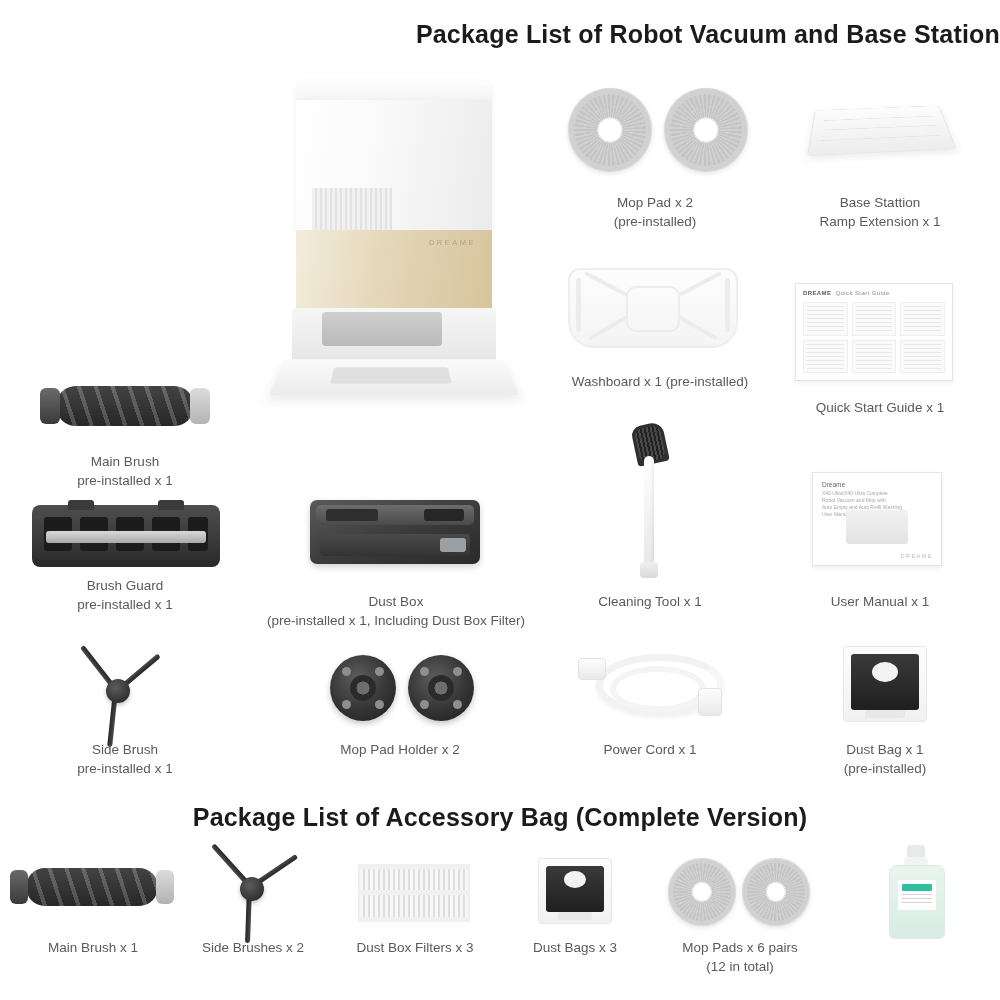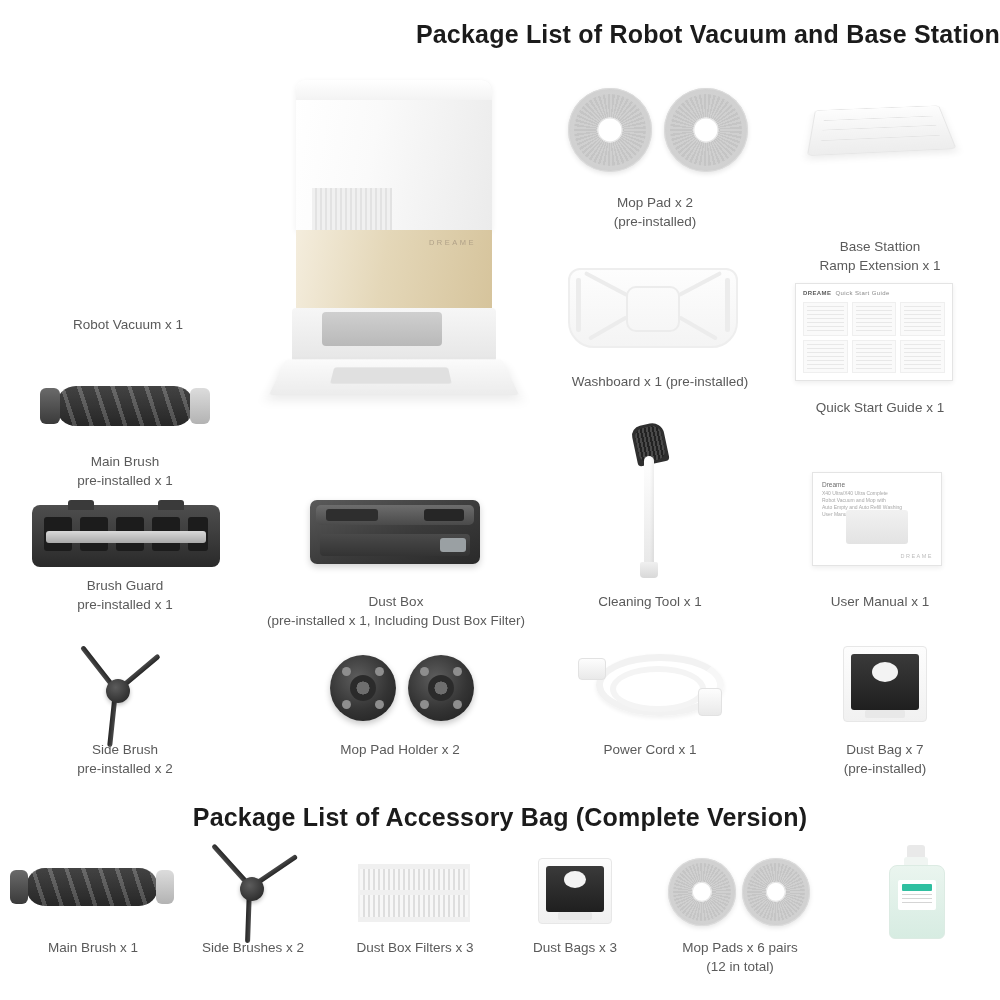--- a/index.html
+++ b/index.html
@@ -420,21 +420,20 @@
   }
 </style>
 </head>
 <body>
 
 <div class="page">
 
   <div class="title" id="title-main">Package List of Robot Vacuum and Base Station</div>
   <div class="title" id="title-accessory">Package List of Accessory Bag (Complete Version)</div>
 
-  <div class="caption" style="left:8px; top:315px; width:240px;">Robot Vacuum  x 1</div>
 
   <div class="item" style="left:278px; top:80px;">
     <div class="base-wrap">
       <div class="base-top"></div>
       <div class="base-top-lid"></div>
       <div class="base-vents"></div>
       <div class="base-mid">
         <div class="base-mid-label">DREAME</div>
       </div>
       <div class="base-lower"></div>
@@ -452,21 +451,21 @@
   <div class="caption" style="left:545px; top:193px; width:220px;">Mop Pad  x 2
 (pre-installed)</div>
 
   <div class="item" style="left:812px; top:92px;">
     <div class="ramp-ext">
       <div class="ramp-ext-line" style="top:18px;"></div>
       <div class="ramp-ext-line" style="top:34px;"></div>
       <div class="ramp-ext-line" style="top:50px;"></div>
     </div>
   </div>
-  <div class="caption" style="left:770px; top:193px; width:220px;margin-top:44px;">Base Stattion
+  <div class="caption" style="left:770px; top:193px; width:220px;">Base Stattion
 Ramp Extension x 1</div>
 
   <div class="item" style="left:568px; top:268px;">
     <div class="washboard">
       <div class="washboard-frame"></div>
       <div class="wb-rib" style="left:14px; top:14px; width:48px; height:4px; transform:rotate(28deg);"></div>
       <div class="wb-rib" style="right:14px; top:14px; width:48px; height:4px; transform:rotate(-28deg);"></div>
       <div class="wb-rib" style="left:18px; bottom:18px; width:44px; height:4px; transform:rotate(-30deg);"></div>
       <div class="wb-rib" style="right:18px; bottom:18px; width:44px; height:4px; transform:rotate(30deg);"></div>
       <div class="wb-rib" style="left:8px; top:10px; width:5px; height:54px;"></div>
@@ -569,21 +568,21 @@
 
   <div class="item" style="left:62px; top:645px;">
     <div class="sidebrush">
       <div class="sb-arm" style="transform:rotate(-128deg);"></div>
       <div class="sb-arm" style="transform:rotate(-40deg);"></div>
       <div class="sb-arm" style="transform:rotate(96deg);"></div>
       <div class="sb-hub"></div>
     </div>
   </div>
   <div class="caption" style="left:15px; top:740px; width:220px;">Side Brush
-pre-installed x 2</div>
+pre-installed x 1</div>
 
   <div class="item" style="left:330px; top:655px; width:146px; height:70px;">
     <div class="holder" style="left:0; top:0;">
       <div class="holder-dot" style="left:12px; top:12px;"></div>
       <div class="holder-dot" style="right:12px; top:12px;"></div>
       <div class="holder-dot" style="left:12px; bottom:12px;"></div>
       <div class="holder-dot" style="right:12px; bottom:12px;"></div>
     </div>
     <div class="holder" style="left:78px; top:0;">
       <div class="holder-dot" style="left:12px; top:12px;"></div>
@@ -605,21 +604,21 @@
   <div class="caption" style="left:545px; top:740px; width:210px;">Power Cord  x 1</div>
 
   <div class="item" style="left:843px; top:646px;">
     <div class="dustbag">
       <div class="dbag-body"></div>
       <div class="dbag-dark"></div>
       <div class="dbag-hole"></div>
       <div class="dbag-tab"></div>
     </div>
   </div>
-  <div class="caption" style="left:775px; top:740px; width:220px;">Dust Bag   x 7
+  <div class="caption" style="left:775px; top:740px; width:220px;">Dust Bag   x 1
 (pre-installed)</div>
 
   <div class="item" style="left:10px; top:860px;">
     <div class="mainbrush" style="width:164px; height:54px;">
       <div class="mb-core" style="left:16px; top:8px; width:132px; height:38px;"></div>
       <div class="mb-cap-l" style="top:10px; width:18px; height:34px;"></div>
       <div class="mb-cap-r" style="top:10px; width:18px; height:34px;"></div>
     </div>
   </div>
   <div class="caption" style="left:5px; top:938px; width:176px;">Main Brush x 1</div>

